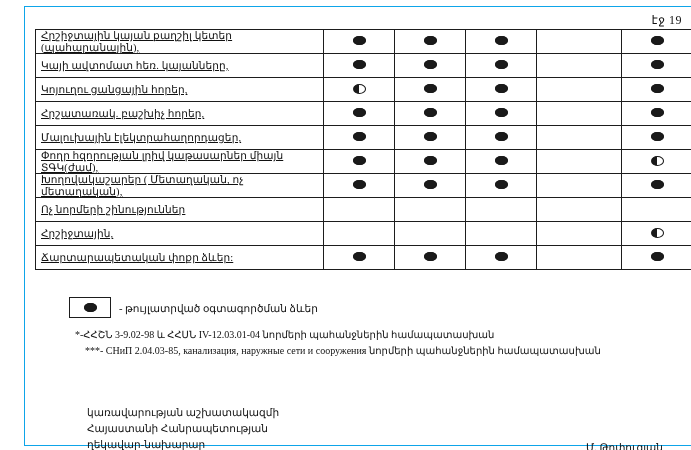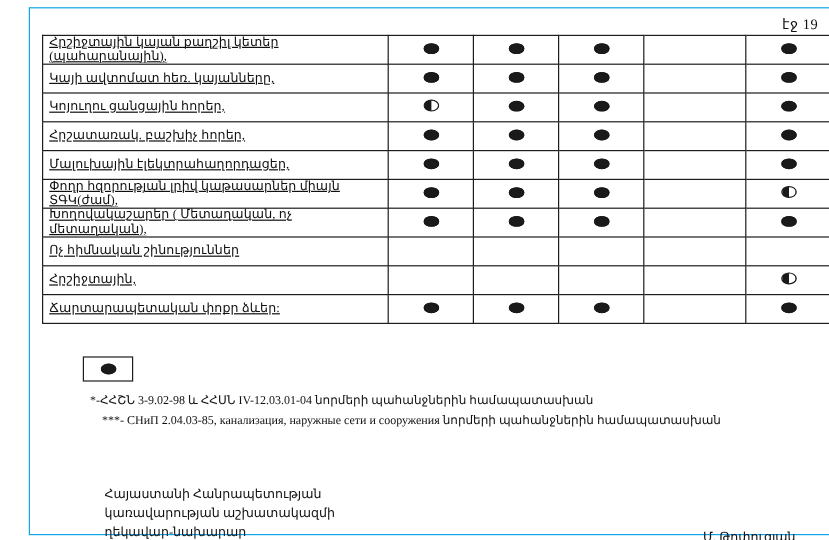--- a/index.html
+++ b/index.html
@@ -209,21 +209,21 @@
         <tr>
           <td class="label">Խողովակաշարեր ( Մետաղական, ոչ մետաղական),</td>
           <td class="mark"><span class="dot"></span></td>
           <td class="mark"><span class="dot"></span></td>
           <td class="mark"><span class="dot"></span></td>
           <td class="mark wide"><span class="dot none"></span></td>
           <td class="mark"><span class="dot"></span></td>
           <td class="mark"></td>
         </tr>
         <tr>
-          <td class="label">Ոչ հիմնական շինություններ</td>
+          <td class="label">Ոչ նորմերի շինություններ</td>
           <td class="mark"><span class="dot none"></span></td>
           <td class="mark"><span class="dot none"></span></td>
           <td class="mark"><span class="dot none"></span></td>
           <td class="mark wide"><span class="dot none"></span></td>
           <td class="mark"><span class="dot none"></span></td>
           <td class="mark"></td>
         </tr>
         <tr>
           <td class="label">Հրշիջտային,</td>
           <td class="mark"><span class="dot none"></span></td>
@@ -243,29 +243,30 @@
           <td class="mark"></td>
         </tr>
       </tbody>
     </table>
   </div>
 
   <div class="legend">
     <div class="legend-box">
       <span class="dot"></span>
     </div>
+    <span class="legend-text">- թույլատրված օգտագործման ձևեր</span>
   </div>
 
   <div class="notes">
     <div class="note n1">*-ՀՀՇՆ 3-9.02-98 և ՀՀՍՆ IV-12.03.01-04 նորմերի պահանջներին համապատասխան</div>
     <div class="note n3">***- СНиП 2.04.03-85, канализация, наружные сети и сооружения նորմերի պահանջներին համապատասխան</div>
   </div>
 
   <div class="signature">
     <div class="sig-block">
+      <div class="sig-lines">կառավարության աշխատակազմի</div>
       <div class="sig-lines">Հայաստանի Հանրապետության</div>
-      <div class="sig-lines">կառավարության աշխատակազմի</div>
       <div class="sig-lines">ղեկավար-նախարար</div>
       <div class="sig-name">Մ. Թոփուզյան</div>
     </div>
   </div>
 
 </div>
 
 </body></html>

